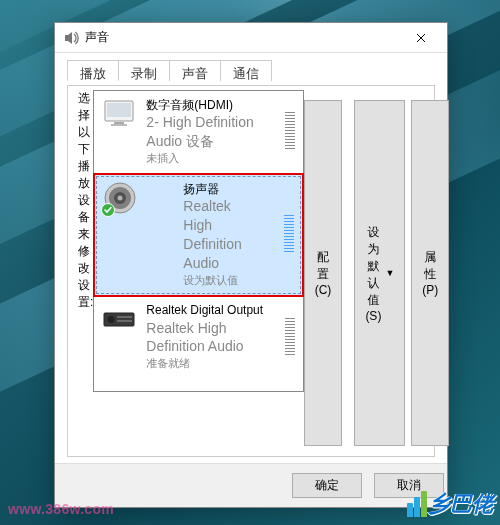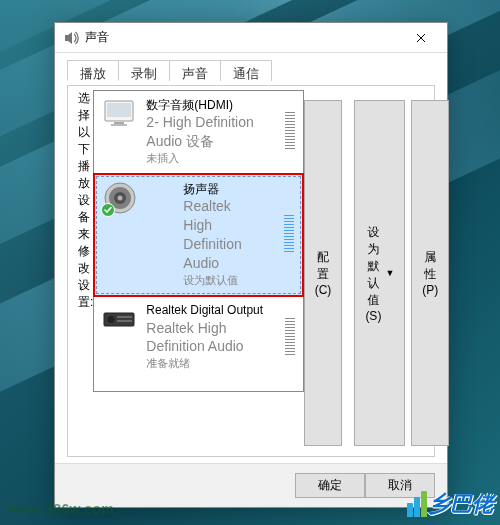--- a/index.html
+++ b/index.html
@@ -76,31 +76,31 @@
   }
   .btn-row { display: flex; gap: 6px; margin-top: 10px; }
   .btn {
     border: 1px solid #adadad; background: #e1e1e1;
     font-size: 12px; padding: 3px 10px; cursor: pointer;
     display: inline-flex; align-items: center;
     min-height: 22px;
   }
   .btn .caret { margin-left: 4px; font-size: 9px; }
   .spacer { flex: 1; }
-  .footer { height: 44px; background: #f0f0f0; border-top: 1px solid #ddd; display: flex; align-items: center; justify-content: flex-end; padding: 0 12px; gap: 0; }
+  .footer { height: 44px; background: #f0f0f0; border-top: 1px solid #ddd; display: flex; align-items: center; justify-content: flex-end; padding: 0 3px; gap: 12px; }
   .footer .btn { min-width: 70px; justify-content: center; background:#e1e1e1; }
   .watermark {
     position: absolute; right: 6px; bottom: 6px;
     font-size: 22px; font-weight: bold; font-style: italic;
     display:flex; align-items:center; 
   }
   .wm-logo { display:flex; align-items:flex-end;}
   .wm-bar { display:inline-block; border-radius:1px 1px 0 0; margin-right:1px;}
   .wm-text { color:#0a6fcf; text-shadow: 1px 1px 0 #fff, -1px 0 0 #fff, 0 1px 0 #fff; }
-  .wm-url { position:absolute; left:8px; bottom:8px; font-size:14px; font-weight:bold; color:#14532d; opacity:0.6; letter-spacing:0.3px; }
+  .wm-url { position:absolute; left:8px; bottom:8px; font-size:14px; font-weight:bold; color:#ec4899; opacity:0.6; letter-spacing:0.3px; }
 </style>
 </head>
 <body>
 <div class="bg-stripe s1"></div>
 <div class="bg-stripe s2"></div>
 <div class="bg-stripe s3"></div>
 <div class="bg-stripe s4"></div>
 
 <div class="dialog">
   <div class="titlebar">

